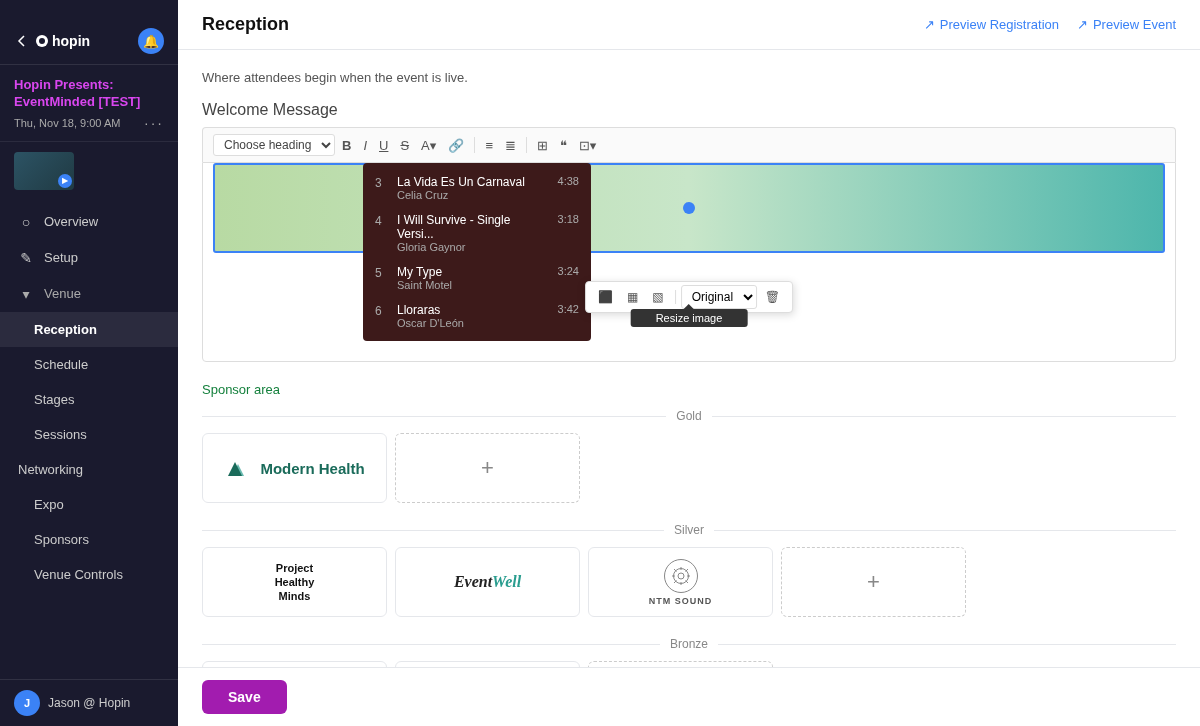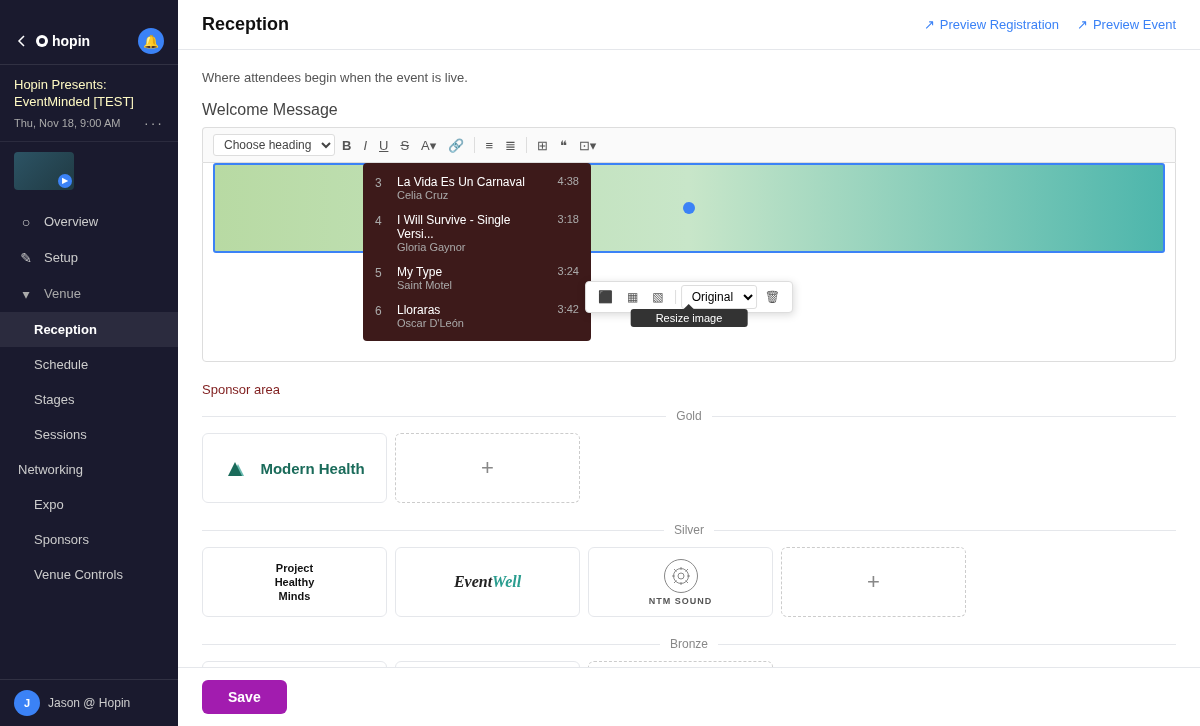--- a/index.html
+++ b/index.html
@@ -39,22 +39,22 @@
       display: flex; align-items: center; justify-content: center;
       font-size: 13px;
       cursor: pointer;
     }
     .event-info {
       padding: 12px 14px 10px;
       border-bottom: 1px solid rgba(255,255,255,0.08);
     }
     .event-title {
       font-size: 13px;
-      font-weight: 400;
-      color: #fef9c3;
+      font-weight: 700;
+      color: #d946ef;
       line-height: 1.3;
     }
     .event-date {
       font-size: 11px;
       color: #aaa;
       margin-top: 4px;
       display: flex;
       align-items: center;
       justify-content: space-between;
     }
@@ -349,21 +349,21 @@
       background: #3b82f6;
       border-radius: 50%;
     }
 
     
     .sponsor-section {
       margin-top: 20px;
     }
     .sponsor-label {
       font-size: 13px;
-      color: #7f1d1d;
+      color: #15803d;
       margin-bottom: 12px;
     }
     .sponsor-tier {
       margin-bottom: 20px;
     }
     .tier-header {
       display: flex;
       align-items: center;
       gap: 0;
       margin-bottom: 10px;

